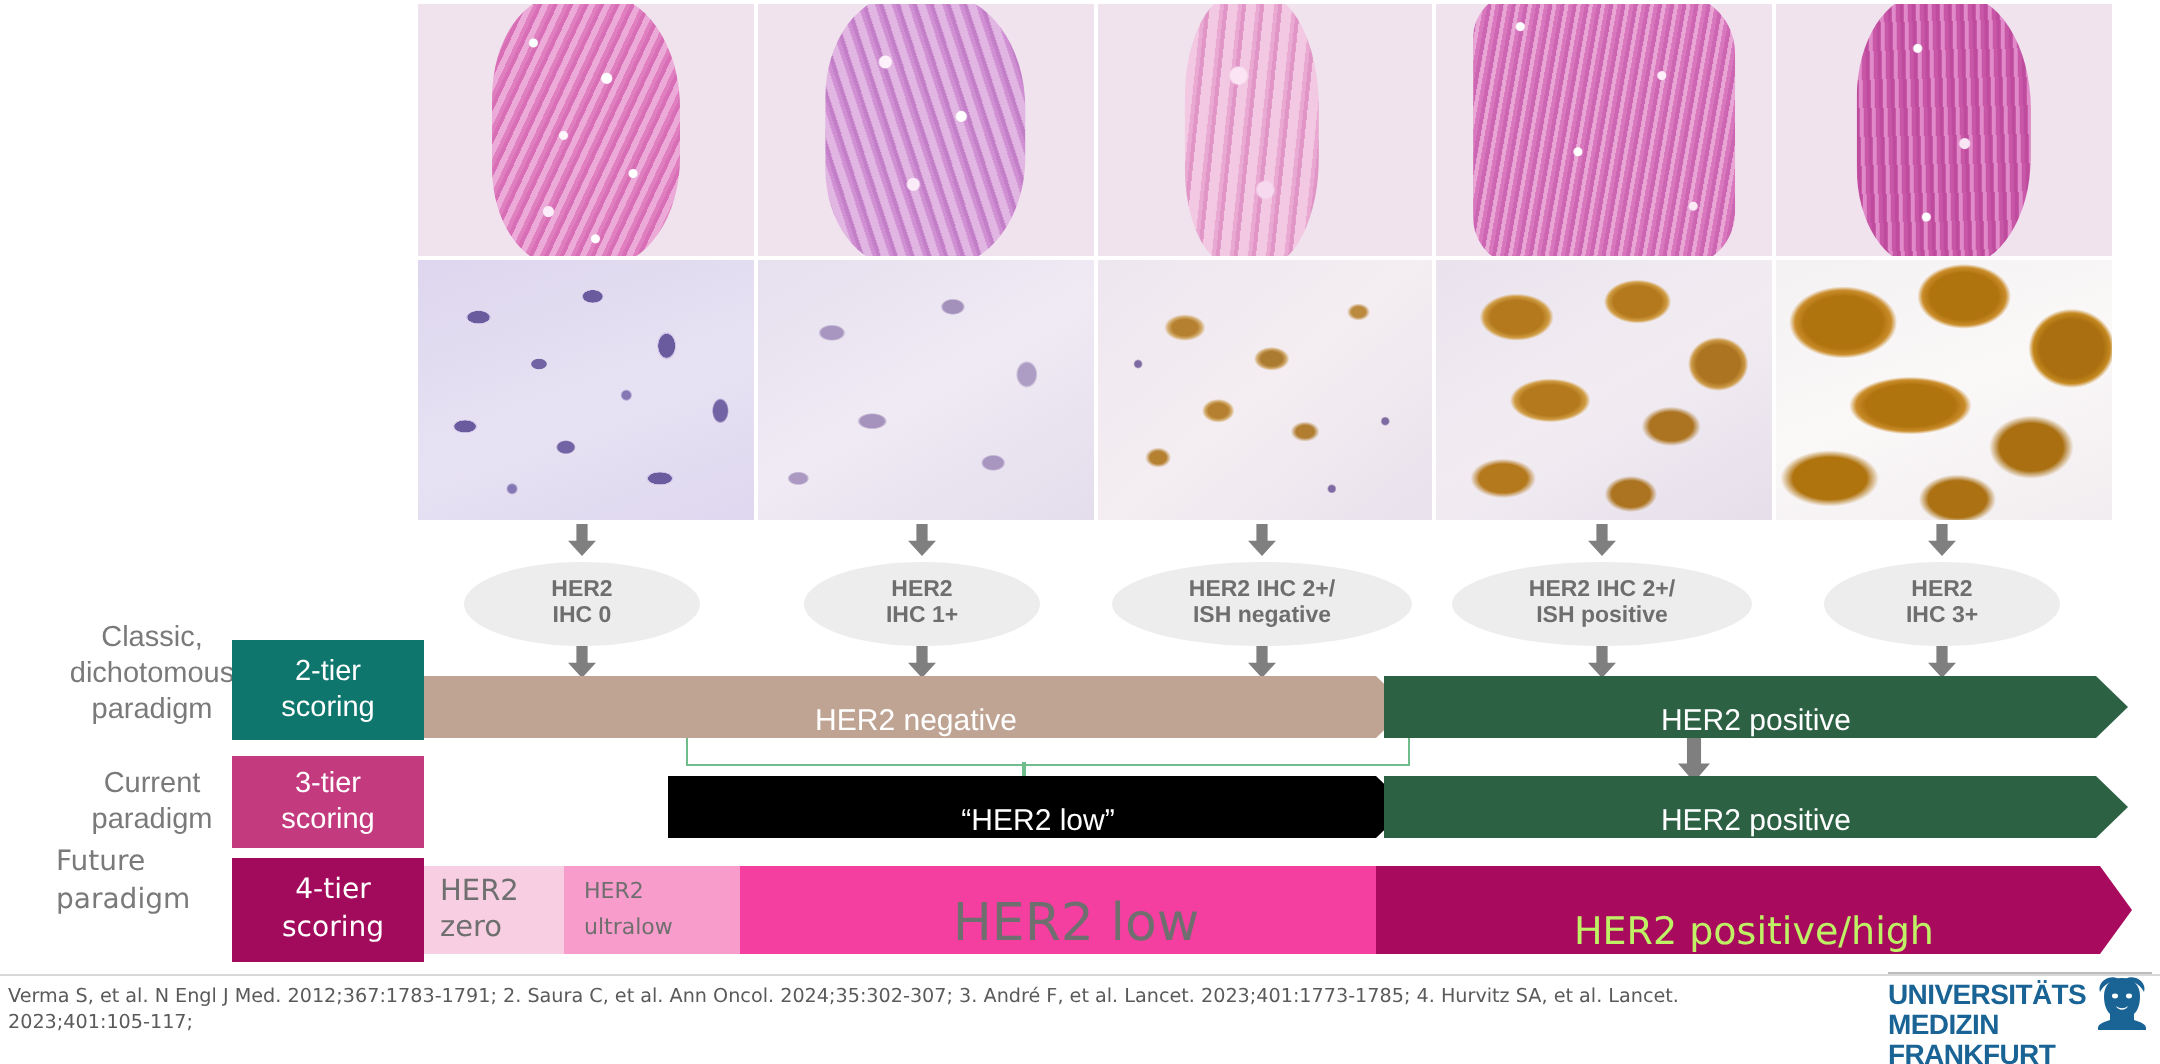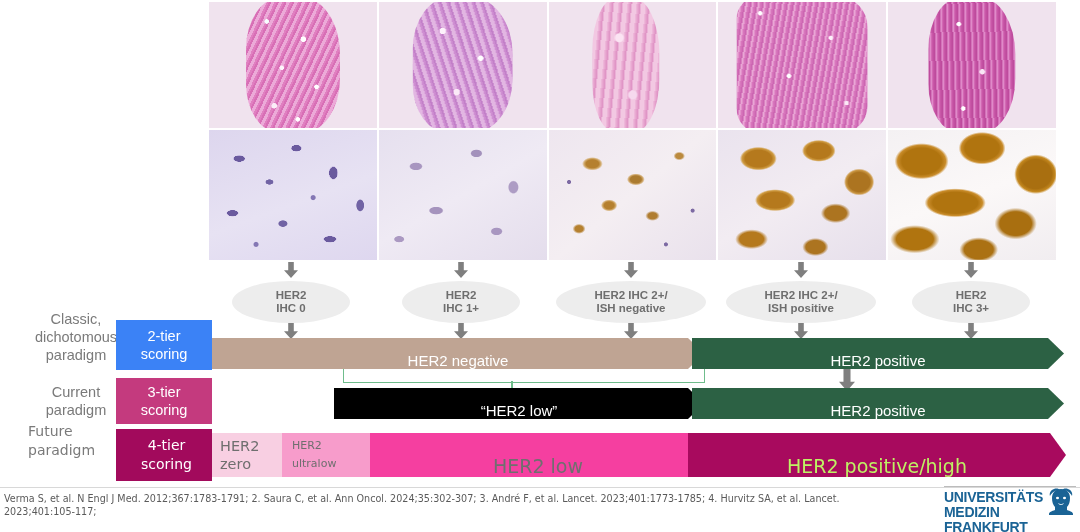--- a/index.html
+++ b/index.html
@@ -171,21 +171,21 @@
   
   .tierbox {
     position: absolute;
     display: flex; align-items: center; justify-content: center;
     flex-direction: column;
     color: #ffffff;
     font-size: 14.5px;
     line-height: 18px;
     text-align: center;
   }
-  .tierbox.t12 { background: #3b82f6; }
+  .tierbox.t12 { background: #0f766e; }
   .tierbox.t12.lite { background: #c43a7e; }
   .tierbox.t4 {
     background: #a20a5c;
     align-items: flex-start;
     padding-left: 5px;
     font-family: "DejaVu Sans", sans-serif;
     font-size: 14px;
     line-height: 19px;
   }
 
@@ -206,21 +206,21 @@
   .c-low2 { background: #000000; font-size: 15px; }
   .c-pos2 { background: #2c6144; font-size: 15px; }
   
   .c-hzero { background: #f8cfe2; color: #6f6f6f;
              font-family: "DejaVu Sans", sans-serif; font-size: 14.5px;
              justify-content: flex-start; padding-left: 8px; }
   .c-hultra { background: #f79ccb; color: #6f6f6f;
               font-family: "DejaVu Sans", sans-serif; font-size: 11px;
               justify-content: flex-start; padding-left: 10px; }
   .c-hlow { background: #f53fa0; color: #6f6f6f;
-            font-family: "DejaVu Sans", sans-serif; font-size: 19px; }
+            font-family: "DejaVu Sans", sans-serif; font-size: 26px; }
   .c-hpos { background: #a80a5e; color: #bef264;
             font-family: "DejaVu Sans", sans-serif; font-size: 19px; }
   .two-line { flex-direction: column; align-items: flex-start; line-height: 18px; }
 
   
   .bracket {
     position: absolute;
     border: 1.6px solid #6fbd8c;
     border-top: none;
     background: transparent;

